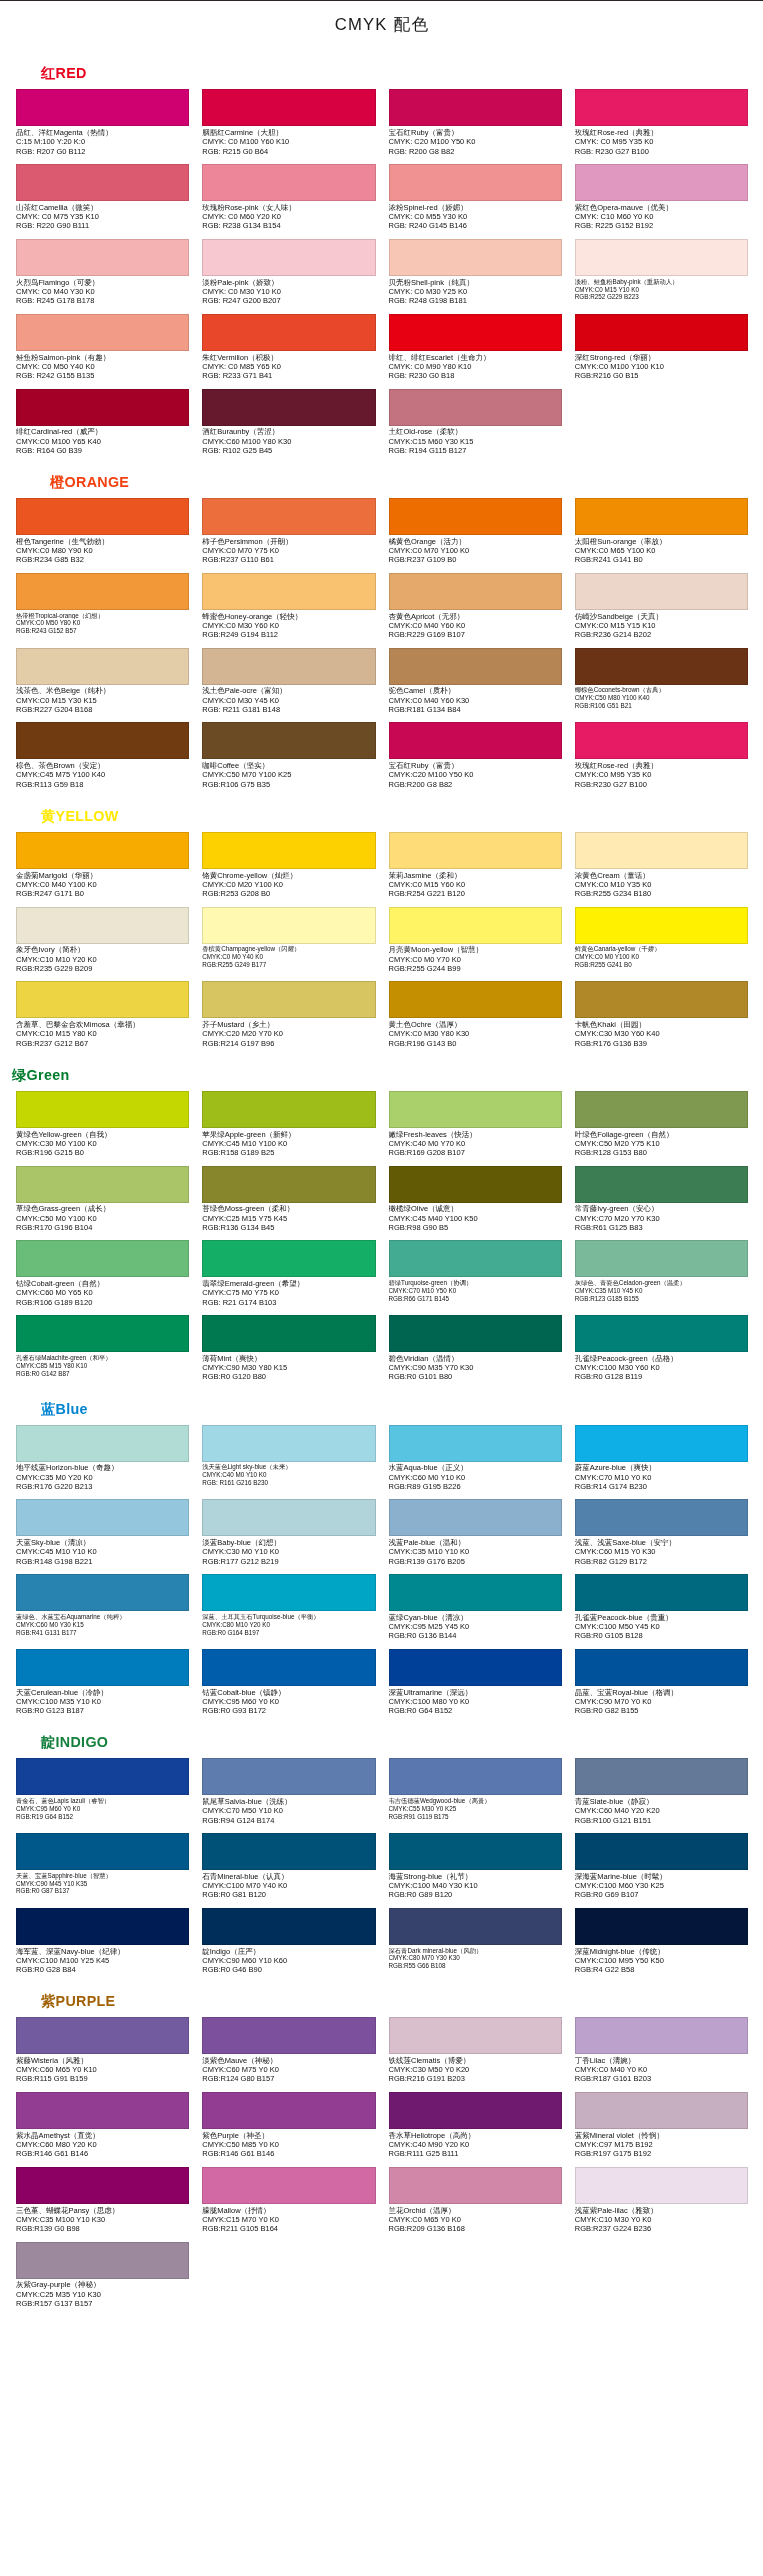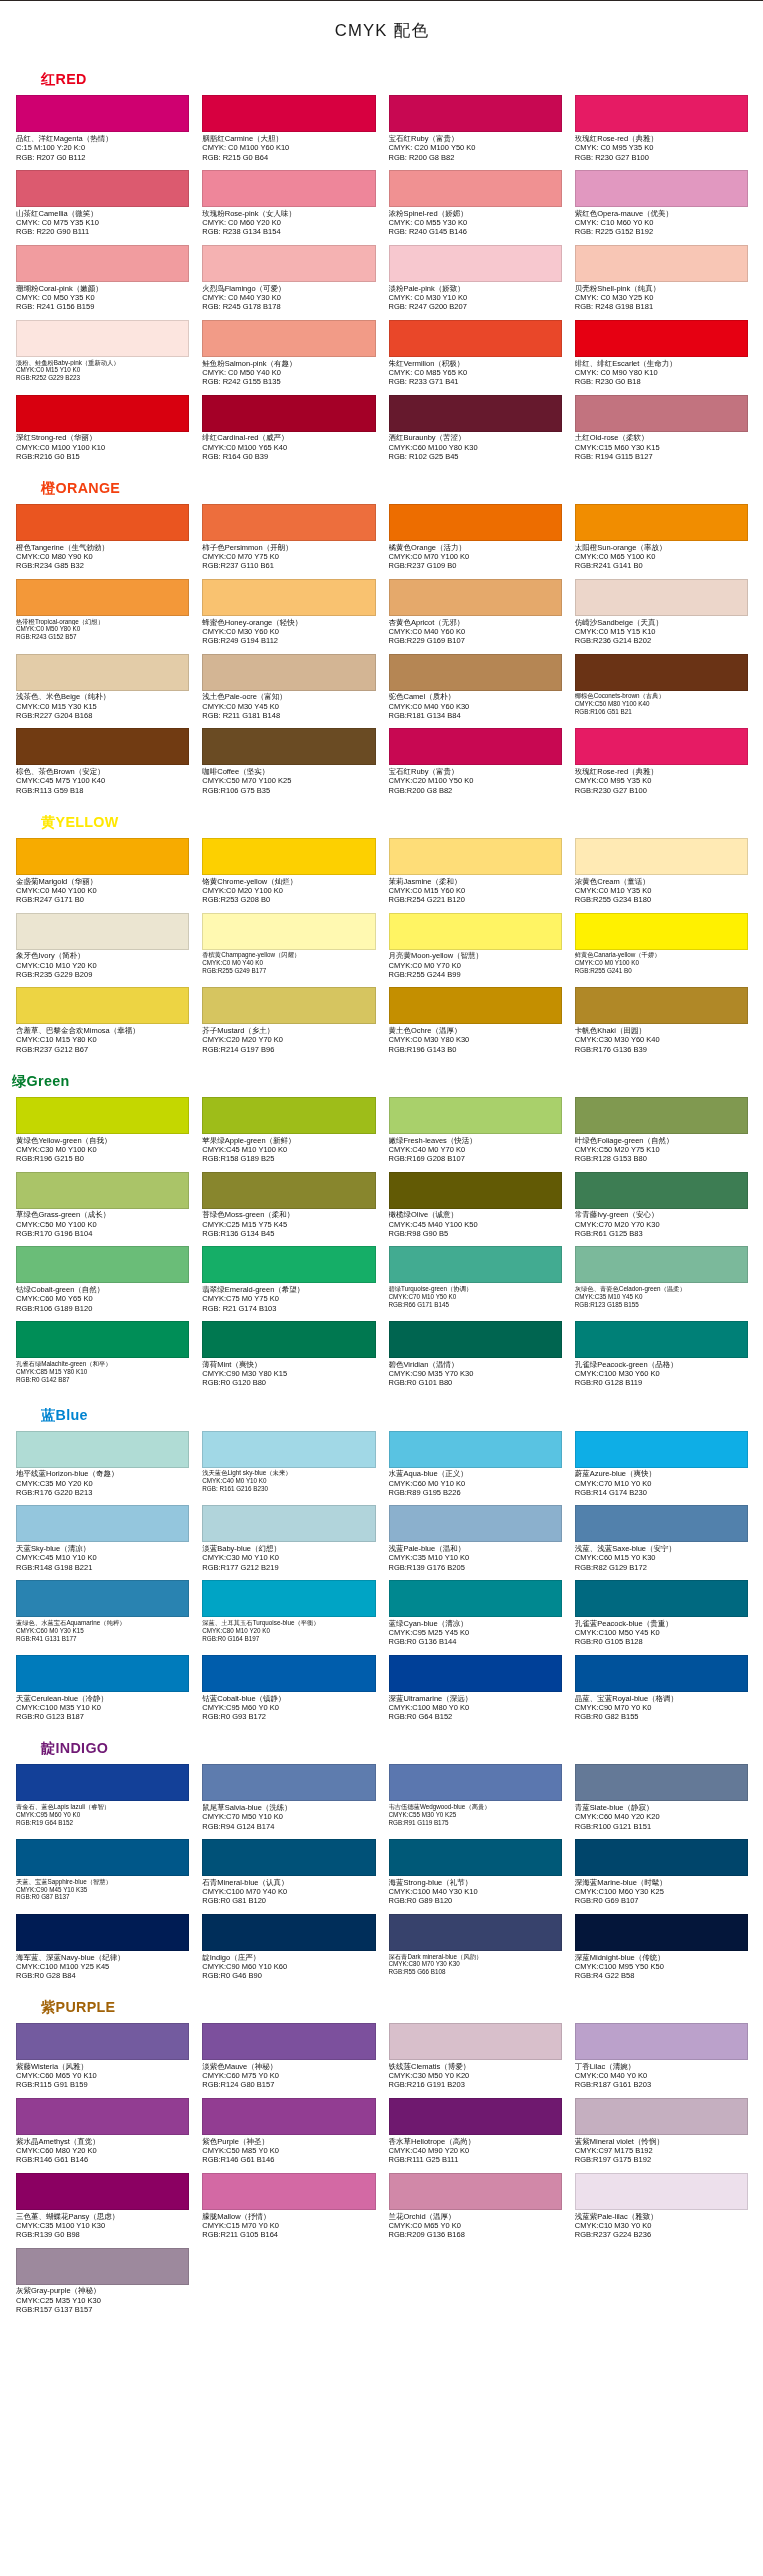--- a/index.html
+++ b/index.html
@@ -9,21 +9,21 @@
     background:#ffffff;
     font-family:"Liberation Sans","DejaVu Sans",sans-serif;
     color:#000;
     border-top:1.8px solid #2b2422;
   }
   #page { width:764px; padding:0 0 24px 0; }
   .page-title {
     text-align:center;
     font-size:16.7px;
     letter-spacing:1.2px;
-    padding:18px 0 20px 0;
+    padding:12px 0 20px 0;
     color:#1a1a1a;
     font-weight:400;
   }
   .section { padding:0 0 3.6px 0; }
   .section-head {
     font-size:14.3px;
     font-weight:700;
     padding:8.4px 0 6px 41px;
     letter-spacing:0.3px;
   }
@@ -103,26 +103,20 @@
             <div class="cm">CMYK: C0 M55 Y30 K0</div>
             <div class="rg">RGB: R240 G145 B146</div>
           </div>
           <div class="cell">
             <div class="swatch" style="background: rgb(225, 152, 192);"></div>
             <div class="nm">紫红色Opera-mauve（优美）</div>
             <div class="cm">CMYK: C10 M60 Y0 K0</div>
             <div class="rg">RGB: R225 G152 B192</div>
           </div>
           <div class="cell">
-            <div class="swatch" style="background: rgb(241, 156, 159);"></div>
-            <div class="nm">珊瑚粉Coral-pink（嫩颜）</div>
-            <div class="cm">CMYK: C0 M50 Y35 K0</div>
-            <div class="rg">RGB: R241 G156 B159</div>
-          </div>
-          <div class="cell">
             <div class="swatch" style="background: rgb(245, 178, 178);"></div>
             <div class="nm">火烈鸟Flamingo（可爱）</div>
             <div class="cm">CMYK: C0 M40 Y30 K0</div>
             <div class="rg">RGB: R245 G178 B178</div>
           </div>
           <div class="cell">
             <div class="swatch" style="background: rgb(247, 200, 207);"></div>
             <div class="nm">淡粉Pale-pink（娇致）</div>
             <div class="cm">CMYK: C0 M30 Y10 K0</div>
             <div class="rg">RGB: R247 G200 B207</div>
@@ -177,21 +171,21 @@
           </div>
           <div class="cell">
             <div class="swatch" style="background: rgb(194, 115, 127);"></div>
             <div class="nm">土红Old-rose（柔软）</div>
             <div class="cm">CMYK:C15 M60 Y30 K15</div>
             <div class="rg">RGB: R194 G115 B127</div>
           </div>
         </div>
       </div>
       <div class="section">
-        <div class="section-head" style="color: rgb(243, 64, 15);">橙ORANGE</div>
+        <div class="section-head" style="color: rgb(243, 64, 15); margin-left: 9px;">橙ORANGE</div>
         <div class="grid">
           <div class="cell">
             <div class="swatch" style="background: rgb(234, 85, 32);"></div>
             <div class="nm">橙色Tangerine（生气勃勃）</div>
             <div class="cm">CMYK:C0 M80 Y90 K0</div>
             <div class="rg">RGB:R234 G85 B32</div>
           </div>
           <div class="cell">
             <div class="swatch" style="background: rgb(237, 110, 61);"></div>
             <div class="nm">柿子色Persimmon（开朗）</div>
@@ -557,21 +551,21 @@
           </div>
           <div class="cell">
             <div class="swatch" style="background: rgb(0, 82, 155);"></div>
             <div class="nm">晶蓝、宝蓝Royal-blue（格调）</div>
             <div class="cm">CMYK:C90 M70 Y0 K0</div>
             <div class="rg">RGB:R0 G82 B155</div>
           </div>
         </div>
       </div>
       <div class="section">
-        <div class="section-head" style="color: #701a75;">靛INDIGO</div>
+        <div class="section-head" style="color: #15803d;">靛INDIGO</div>
         <div class="grid">
           <div class="cell small">
             <div class="swatch" style="background: rgb(19, 64, 152);"></div>
             <div class="nm">青金石、蓝色Lapis lazuli（睿智）</div>
             <div class="cm">CMYK:C95 M60 Y0 K0</div>
             <div class="rg">RGB:R19 G64 B152</div>
           </div>
           <div class="cell">
             <div class="swatch" style="background: rgb(94, 124, 174);"></div>
             <div class="nm">鼠尾草Salvia-blue（洗练）</div>

